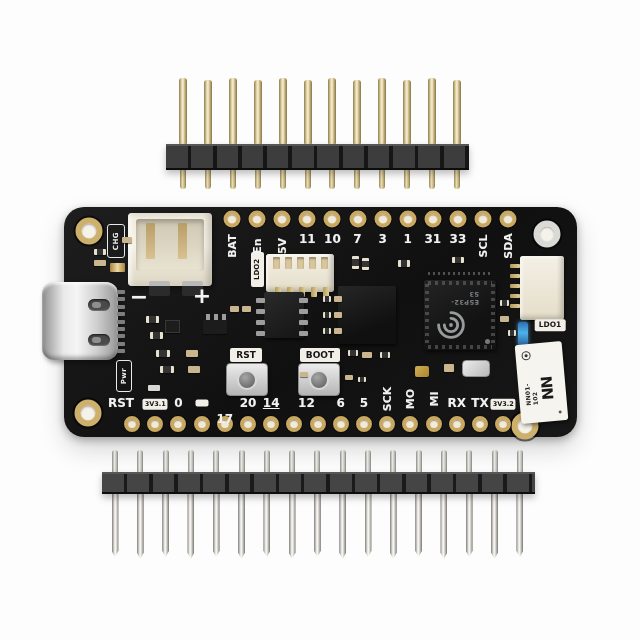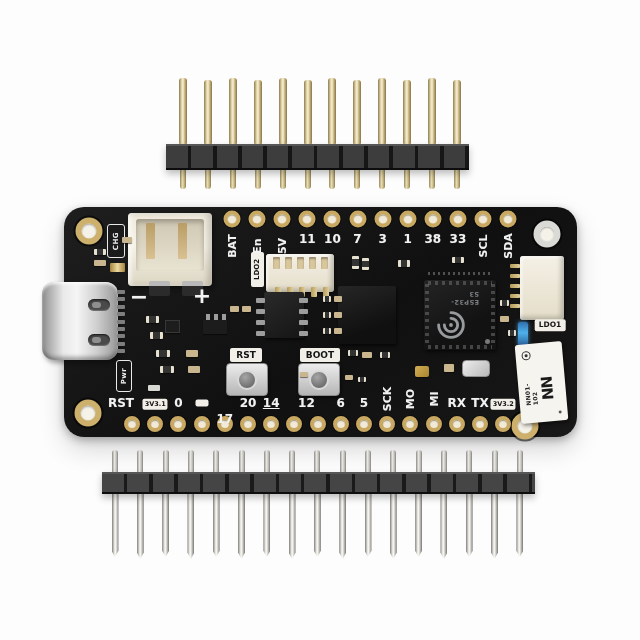--- a/index.html
+++ b/index.html
@@ -338,21 +338,21 @@
     </div>
   <div id="silks" style="position:absolute;inset:0;">
       <div class="silk v" style="left: 232px; top: 246px;">BAT</div>
       <div class="silk v" style="left: 257.1px; top: 246px;">En</div>
       <div class="silk v" style="left: 282.2px; top: 246px;">5V</div>
       <div class="silk" style="left: 307.3px; top: 239px;">11</div>
       <div class="silk" style="left: 332.4px; top: 239px;">10</div>
       <div class="silk" style="left: 357.5px; top: 239px;">7</div>
       <div class="silk" style="left: 382.6px; top: 239px;">3</div>
       <div class="silk" style="left: 407.7px; top: 239px;">1</div>
-      <div class="silk" style="left: 432.8px; top: 239px;">38</div>
+      <div class="silk" style="left: 432.8px; top: 239px;">31</div>
       <div class="silk" style="left: 457.9px; top: 239px;">33</div>
       <div class="silk v" style="left: 483px; top: 246px;">SCL</div>
       <div class="silk v" style="left: 508.1px; top: 246px;">SDA</div>
       <div class="silk" style="left: 121px; top: 403px;">RST</div>
       <div class="badge-w" style="left: 155.2px; top: 404px;">3V3.1</div>
       <div class="silk" style="left: 178.4px; top: 403px;">0</div>
       <div class="gnd-mark" style="left: 201.6px; top: 403px;"></div>
       <div class="silk" style="left: 224.8px; top: 419px;">17</div>
       <div class="silk" style="left: 248px; top: 403px;">20</div>
       <div class="silk" style="left: 271.2px; top: 403px; text-decoration: underline;">14</div>

